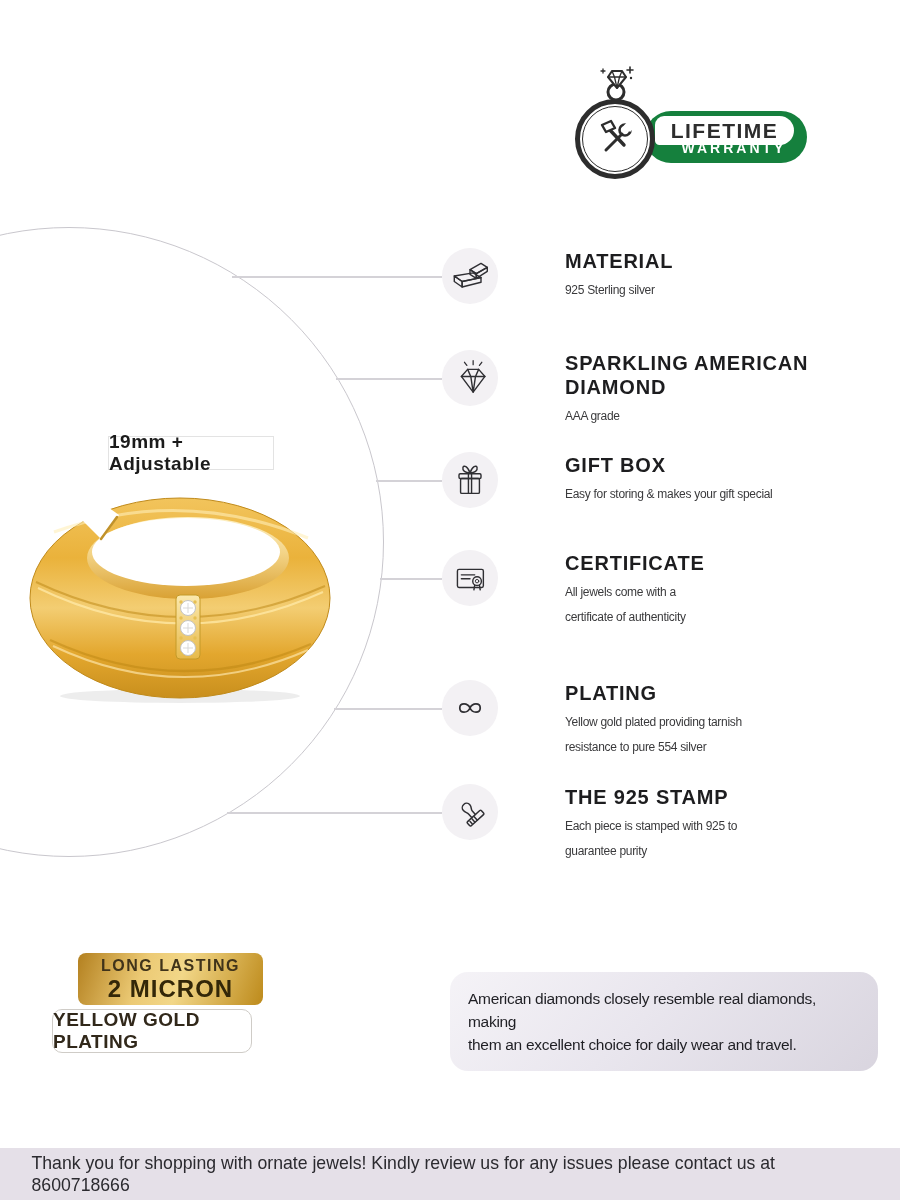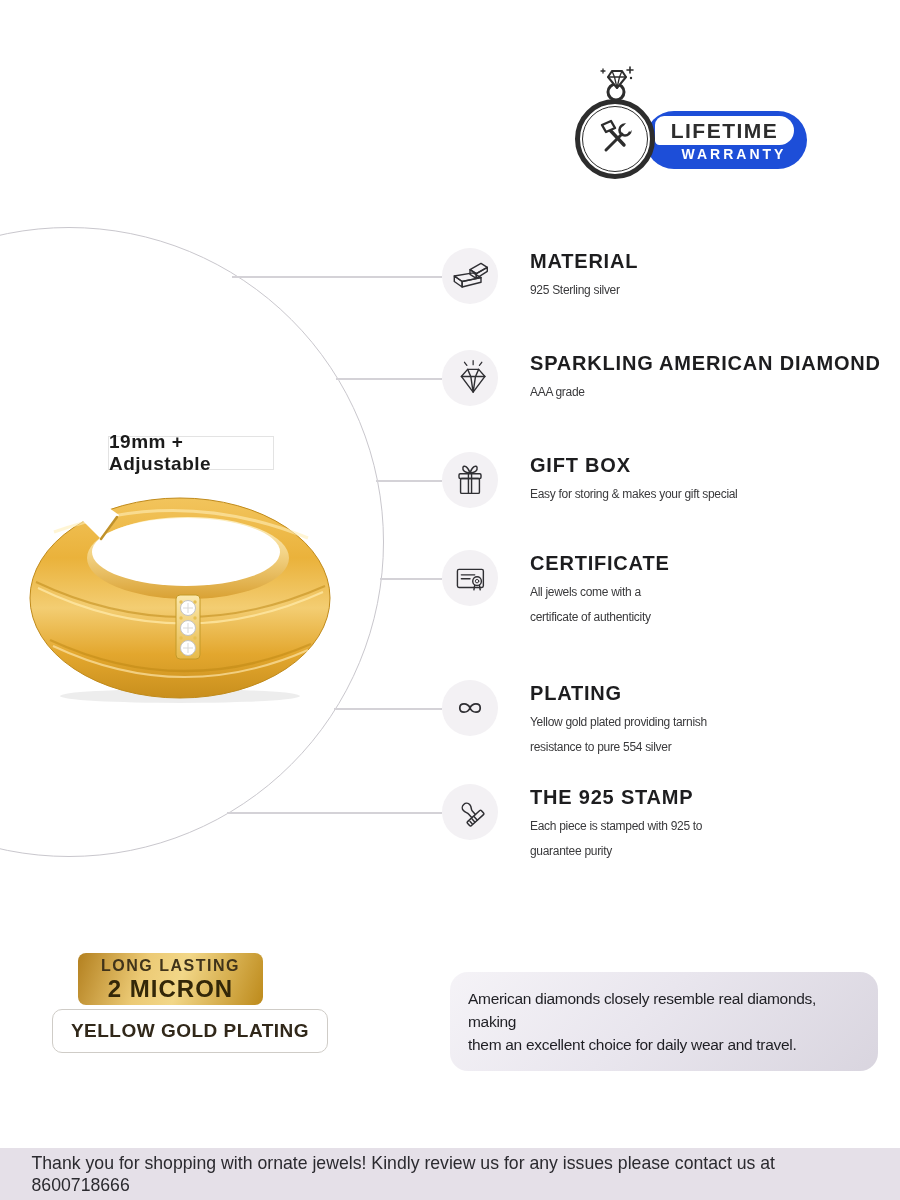--- a/index.html
+++ b/index.html
@@ -14,53 +14,53 @@
   }
   .connector{position:absolute;height:1.5px;background:#d4d2d7;}
   .c1{left:232px;top:276px;width:210px;}
   .c2{left:336px;top:378px;width:106px;}
   .c3{left:376px;top:480px;width:66px;}
   .c4{left:380px;top:578px;width:62px;}
   .c5{left:334px;top:708px;width:108px;}
   .c6{left:227px;top:812px;width:215px;}
   
   .warranty{position:absolute;left:575px;top:66px;width:232px;height:118px;}
-  .wb-pill{position:absolute;left:70px;top:45px;width:162px;height:58px;
-    background:#1d4ed8;border-radius:29px;}
+  .wb-pill{position:absolute;left:70px;top:45px;width:162px;height:52px;
+    background:#15803d;border-radius:29px;}
   .wb-top{position:absolute;left:10px;top:5px;right:13px;height:29px;background:#ffffff;
     border-radius:10px 16px 16px 5px;display:flex;align-items:center;justify-content:center;
     font-weight:bold;font-size:21px;letter-spacing:1.5px;color:#2d2d2d;}
   .wb-bottom{position:absolute;left:32px;right:16px;bottom:7px;text-align:center;
     color:#ffffff;font-weight:bold;font-size:14px;letter-spacing:3px;}
   .wb-circle{position:absolute;left:0;top:33px;width:80px;height:80px;background:#ffffff;
     border:5px solid #2d2d2d;border-radius:50%;box-sizing:border-box;
     display:flex;align-items:center;justify-content:center;}
   .wb-circle::after{content:"";position:absolute;inset:2px;border:1.7px solid #2d2d2d;border-radius:50%;}
   .wb-ring-icon{position:absolute;left:22px;top:0;}
   
   .size-label{position:absolute;left:108px;top:436px;width:164px;height:32px;
     background:#ffffff;border:1px solid #e3e3e3;display:flex;align-items:center;justify-content:center;
     font-size:19px;font-weight:bold;color:#1b1b1b;letter-spacing:.5px;}
   
   .ring-art{position:absolute;left:20px;top:490px;}
   
-  .feature{position:absolute;left:442px;display:flex;align-items:flex-start;}
+  .feature{position:absolute;left:442px;display:flex;align-items:flex-start;gap:35px;}
   .icon-circle{width:56px;height:56px;border-radius:50%;background:#f3f1f4;flex:0 0 56px;
     display:flex;align-items:center;justify-content:center;}
   .f-text{margin-left:32px;padding-top:1px;}
   .f-title{font-size:20px;font-weight:bold;color:#1d1d1f;letter-spacing:.8px;line-height:24px;}
   .f-desc{font-size:12px;color:#3a3a3c;letter-spacing:-.3px;line-height:25px;margin-top:5px;white-space:pre-line;}
   .f1{top:248px;} .f2{top:350px;} .f3{top:452px;} .f4{top:550px;} .f5{top:680px;} .f6{top:784px;}
   
   .gold-badge{position:absolute;left:78px;top:953px;width:185px;height:52px;border-radius:8px;
     background:linear-gradient(110deg,#b3801f 0%,#ecca75 35%,#f2d788 55%,#bd8a1b 100%);
     display:flex;flex-direction:column;align-items:center;justify-content:center;}
   .gb-l1{font-size:16px;font-weight:bold;color:#40331a;letter-spacing:1.5px;line-height:20px;}
   .gb-l2{font-size:24px;font-weight:bold;color:#332708;letter-spacing:1px;line-height:26px;}
-  .white-badge{position:absolute;left:52px;top:1009px;width:276px;height:44px;border-radius:10px;
+  .white-badge{position:absolute;left:52px;top:1009px;width:200px;height:44px;border-radius:10px;
     background:#ffffff;border:1.5px solid #cfccc7;box-sizing:border-box;
     display:flex;align-items:center;justify-content:center;
     font-size:19px;font-weight:bold;color:#31281a;letter-spacing:.5px;}
   
   .info-box{position:absolute;left:450px;top:972px;width:428px;height:99px;border-radius:18px;
     background:linear-gradient(135deg,#f5f3f7 0%,#e9e6ee 45%,#d9d5df 100%);
     display:flex;align-items:center;box-sizing:border-box;padding:10px 10px 10px 18px;}
   .info-text{font-size:15.5px;line-height:23px;color:#1f1f24;letter-spacing:-.3px;white-space:pre-line;}
   
   .footer{position:absolute;left:0;top:1148px;width:900px;height:52px;background:#e5e0e8;

